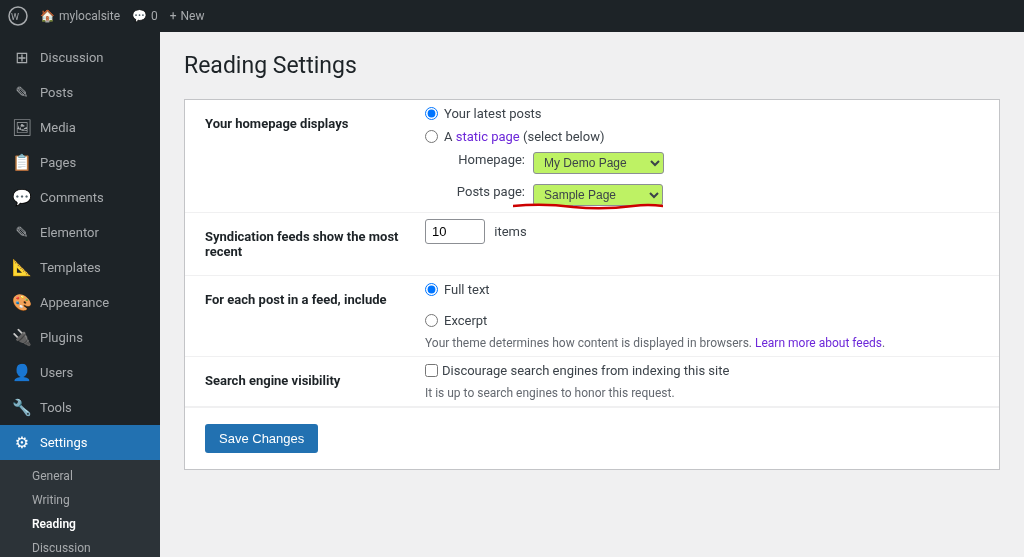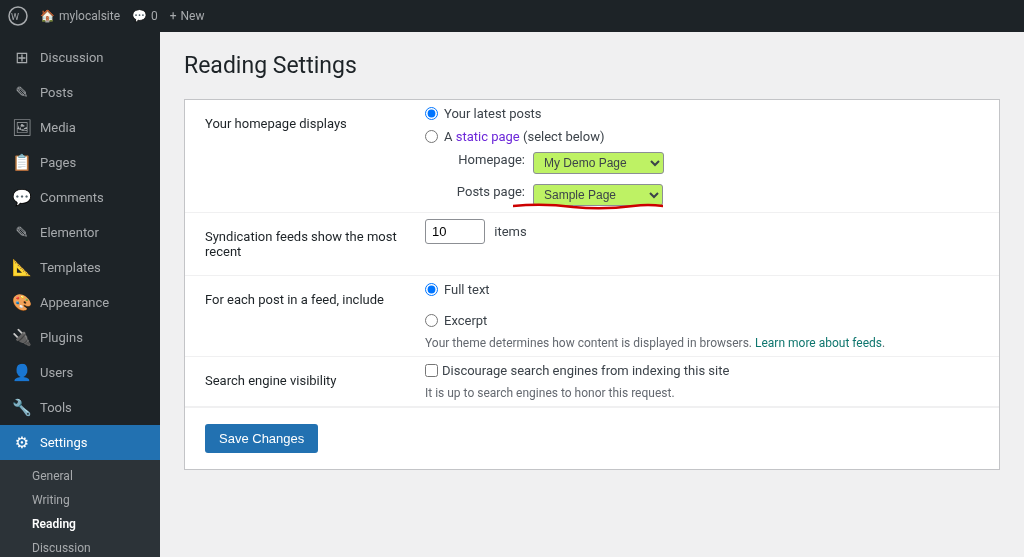--- a/index.html
+++ b/index.html
@@ -83,21 +83,21 @@
     }
 
     .form-table tr {
       border-bottom: 1px solid #f0f0f1;
     }
 
     .form-table th {
       width: 230px;
       padding: 16px 10px 16px 20px;
       text-align: left;
-      font-weight: 400;
+      font-weight: 700;
       vertical-align: top;
       color: #1d2327;
       font-size: 13px;
     }
 
     .form-table td {
       padding: 6px 10px;
       vertical-align: top;
     }
 
@@ -138,21 +138,21 @@
       border: 1px solid #8c8f94;
       border-radius: 3px;
       font-size: 13px;
     }
 
     .inline-label { margin-left: 6px; font-size: 13px; }
 
     .feed-radio-group { display: flex; flex-direction: column; gap: 16px; }
 
     .info-text { font-size: 12px; color: #646970; margin-top: 8px; }
-    .info-link { color: #0f766e; text-decoration: none; }
+    .info-link { color: #6d28d9; text-decoration: none; }
 
     .checkbox-row { display: flex; align-items: center; gap: 4px; font-size: 13px; }
     .checkbox-row input[type="checkbox"] { margin: 0; }
 
     .form-footer {
       padding: 16px 20px;
       border-top: 1px solid #f0f0f1;
     }
 
     .save-btn {

